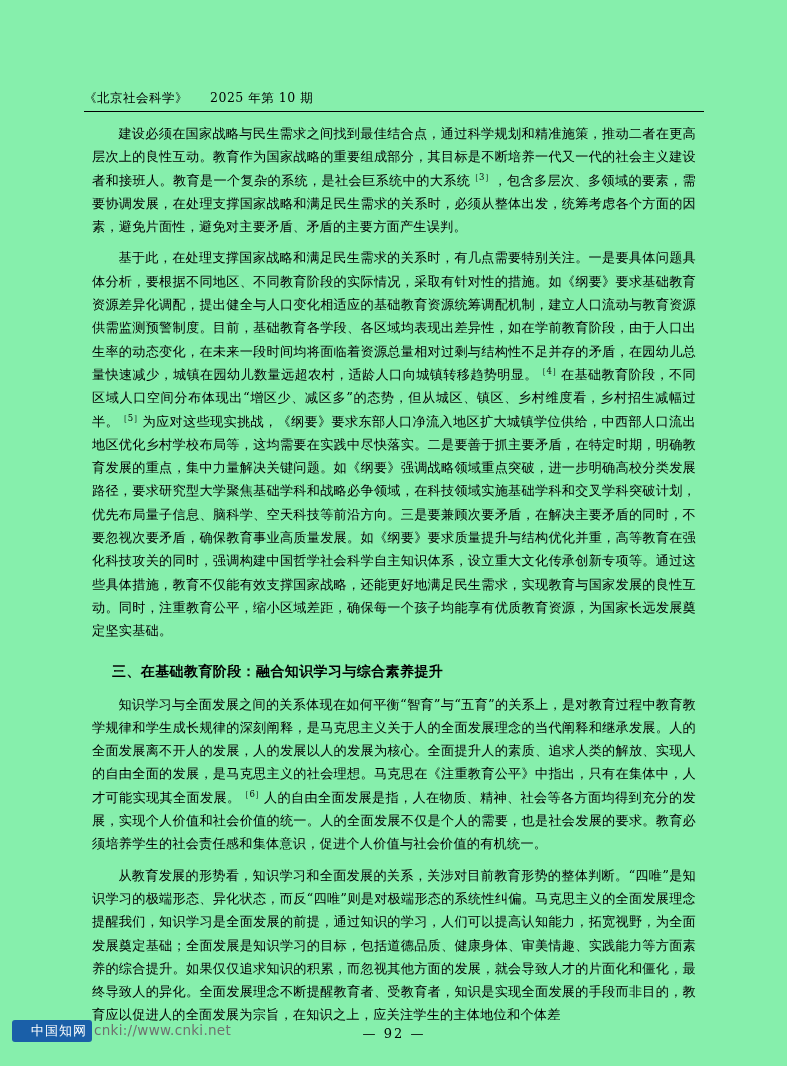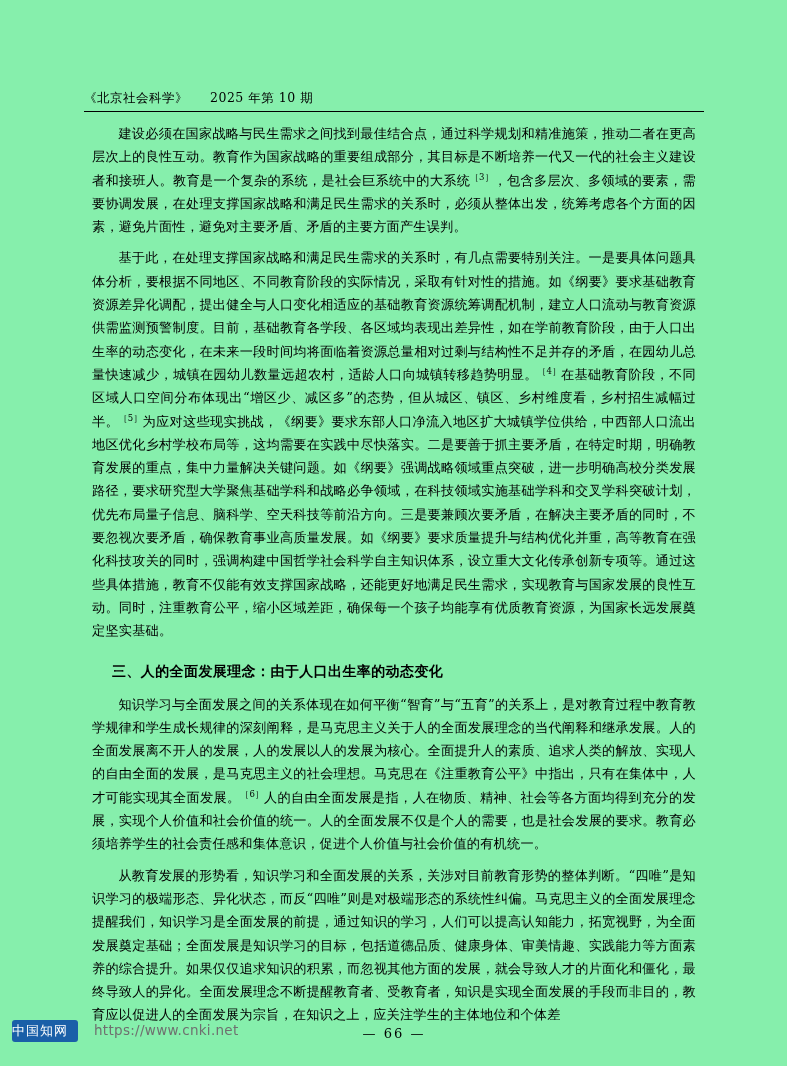--- a/index.html
+++ b/index.html
@@ -86,23 +86,24 @@
     position: absolute;
     left: 12px;
     top: 14px;
     width: 66px;
     height: 22px;
     background: #1a5fa8;
     border-radius: 3px;
     color: #fff;
     font-size: 13px;
     font-family: "DejaVu Sans", "Liberation Sans", sans-serif;
-    text-align: left;
+    text-align: center;
     line-height: 22px;
     letter-spacing: 1px;
+    padding-left: 14px;
   }
   .cnki-url {
     position: absolute;
     left: 94px;
     top: 16px;
     font-size: 13.5px;
     color: #6f6f6f;
     font-family: "DejaVu Sans", "Liberation Sans", sans-serif;
     letter-spacing: 0.3px;
   }
@@ -116,27 +117,27 @@
 
     <div class="header-line">
       <span>《北京社会科学》</span><span class="header-issue">2025 年第 10 期</span>
     </div>
     <hr class="rule">
 
     <p class="body-par"><span>建设必须在国家战略与民生需求之间找到最佳结合点，通过科学规划和精准施策，推动二者在更高层次上的良性互动。教育作为国家战略的重要组成部分，其目标是不断培养一代又一代的社会主义建设者和接班人。教育是一个复杂的系统，是社会巨系统中的大系统</span><sup>［3］</sup><span>，包含多层次、多领域的要素，需要协调发展，在处理支撑国家战略和满足民生需求的关系时，必须从整体出发，统筹考虑各个方面的因素，避免片面性，避免对主要矛盾、矛盾的主要方面产生误判。</span></p>
 
     <p class="body-par"><span>基于此，在处理支撑国家战略和满足民生需求的关系时，有几点需要特别关注。一是要具体问题具体分析，要根据不同地区、不同教育阶段的实际情况，采取有针对性的措施。如《纲要》要求基础教育资源差异化调配，提出健全与人口变化相适应的基础教育资源统筹调配机制，建立人口流动与教育资源供需监测预警制度。目前，基础教育各学段、各区域均表现出差异性，如在学前教育阶段，由于人口出生率的动态变化，在未来一段时间均将面临着资源总量相对过剩与结构性不足并存的矛盾，在园幼儿总量快速减少，城镇在园幼儿数量远超农村，适龄人口向城镇转移趋势明显。</span><sup>［4］</sup><span>在基础教育阶段，不同区域人口空间分布体现出“增区少、减区多”的态势，但从城区、镇区、乡村维度看，乡村招生减幅过半。</span><sup>［5］</sup><span>为应对这些现实挑战，《纲要》要求东部人口净流入地区扩大城镇学位供给，中西部人口流出地区优化乡村学校布局等，这均需要在实践中尽快落实。二是要善于抓主要矛盾，在特定时期，明确教育发展的重点，集中力量解决关键问题。如《纲要》强调战略领域重点突破，进一步明确高校分类发展路径，要求研究型大学聚焦基础学科和战略必争领域，在科技领域实施基础学科和交叉学科突破计划，优先布局量子信息、脑科学、空天科技等前沿方向。三是要兼顾次要矛盾，在解决主要矛盾的同时，不要忽视次要矛盾，确保教育事业高质量发展。如《纲要》要求质量提升与结构优化并重，高等教育在强化科技攻关的同时，强调构建中国哲学社会科学自主知识体系，设立重大文化传承创新专项等。通过这些具体措施，教育不仅能有效支撑国家战略，还能更好地满足民生需求，实现教育与国家发展的良性互动。同时，注重教育公平，缩小区域差距，确保每一个孩子均能享有优质教育资源，为国家长远发展奠定坚实基础。</span></p>
 
-    <h2 class="section-title">三、人的全面发展理念：由于人口出生率的动态变化</h2>
+    <h2 class="section-title">三、在基础教育阶段：融合知识学习与综合素养提升</h2>
 
     <p class="body-par"><span>知识学习与全面发展之间的关系体现在如何平衡“智育”与“五育”的关系上，是对教育过程中教育教学规律和学生成长规律的深刻阐释，是马克思主义关于人的全面发展理念的当代阐释和继承发展。人的全面发展离不开人的发展，人的发展以人的发展为核心。全面提升人的素质、追求人类的解放、实现人的自由全面的发展，是马克思主义的社会理想。马克思在《注重教育公平》中指出，只有在集体中，人才可能实现其全面发展。</span><sup>［6］</sup><span>人的自由全面发展是指，人在物质、精神、社会等各方面均得到充分的发展，实现个人价值和社会价值的统一。人的全面发展不仅是个人的需要，也是社会发展的要求。教育必须培养学生的社会责任感和集体意识，促进个人价值与社会价值的有机统一。</span></p>
 
     <p class="body-par">从教育发展的形势看，知识学习和全面发展的关系，关涉对目前教育形势的整体判断。“四唯”是知识学习的极端形态、异化状态，而反“四唯”则是对极端形态的系统性纠偏。马克思主义的全面发展理念提醒我们，知识学习是全面发展的前提，通过知识的学习，人们可以提高认知能力，拓宽视野，为全面发展奠定基础；全面发展是知识学习的目标，包括道德品质、健康身体、审美情趣、实践能力等方面素养的综合提升。如果仅仅追求知识的积累，而忽视其他方面的发展，就会导致人才的片面化和僵化，最终导致人的异化。全面发展理念不断提醒教育者、受教育者，知识是实现全面发展的手段而非目的，教育应以促进人的全面发展为宗旨，在知识之上，应关注学生的主体地位和个体差</p>
 
-    <div class="page-number">— 66 —</div>
+    <div class="page-number">— 92 —</div>
   </div>
 
   <div class="footer">
     <div class="cnki-logo">中国知网</div>
-    <div class="cnki-url">https://www.cnki.net</div>
+    <div class="cnki-url">cnki://www.cnki.net</div>
   </div>
 
 </div>
 
 </body></html>

